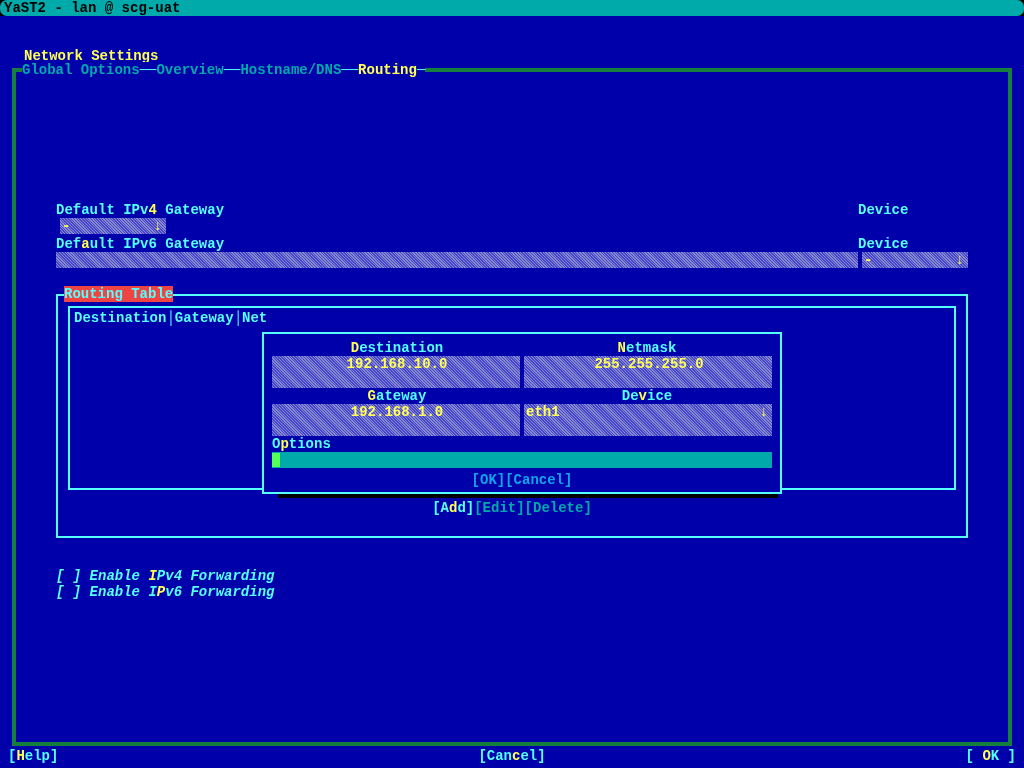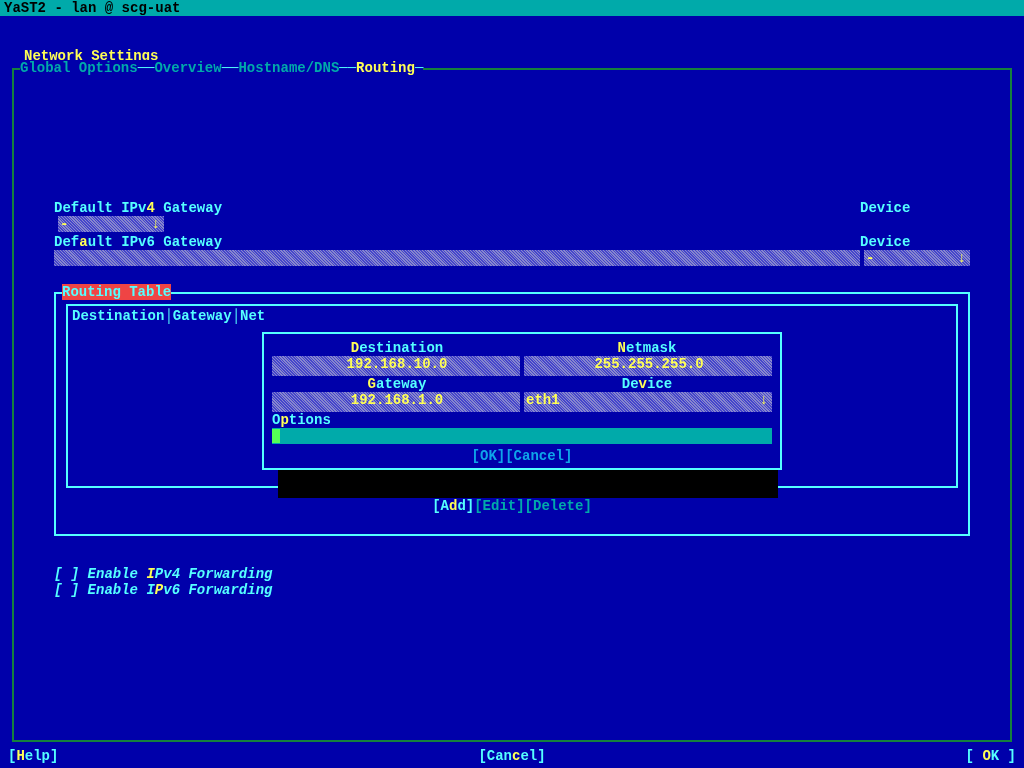--- a/index.html
+++ b/index.html
@@ -12,35 +12,36 @@
     height: 768px;
     overflow: hidden;
     font-weight: bold;
   }
   .titlebar {
     background: #00AAAA;
     color: #000;
     height: 16px;
     padding: 0 4px;
     line-height: 16px;
+    border-radius: 7px;
   }
   .main-area {
     background: #0000AA;
     color: #AAAAAA;
     height: 720px;
     position: relative;
     padding: 16px 12px 0 12px;
   }
   .page-title {
     color: #FFFF55;
     margin-left: 12px;
   }
   .hl { color: #FFFF55; }
   .frame {
-    border: 2px solid #15803d;
+    border: 4px solid #15803d;
     position: relative;
     margin-top: 4px;
     height: 670px;
   }
   .frame-title-row {
     position: absolute;
     top: -10px;
     left: 6px;
     background: #0000AA;
     color: #55FFFF;
@@ -114,21 +115,21 @@
     height: 148px;
     background: #000;
     z-index: 5;
   }
   .dlg-row { display: flex; text-align: center; }
   .dlg-col { flex: 1; }
   .dlg-label { color: #55FFFF; }
   .dlg-input {
     background-image: repeating-linear-gradient(45deg,#4444cc 0,#4444cc 1px,#8888cc 1px,#8888cc 2px);
     background-color: #6666cc;
-    height: 20px;
+    height: 32px;
     color: #FFFF55;
     padding-left: 2px;
     line-height:16px;
   }
   .dlg-input.device { display:flex; justify-content:space-between; padding-right:4px;}
   .options-input {
     background: #00AAAA;
     height: 16px;
     color: #FFFF55;
     line-height: 16px;

